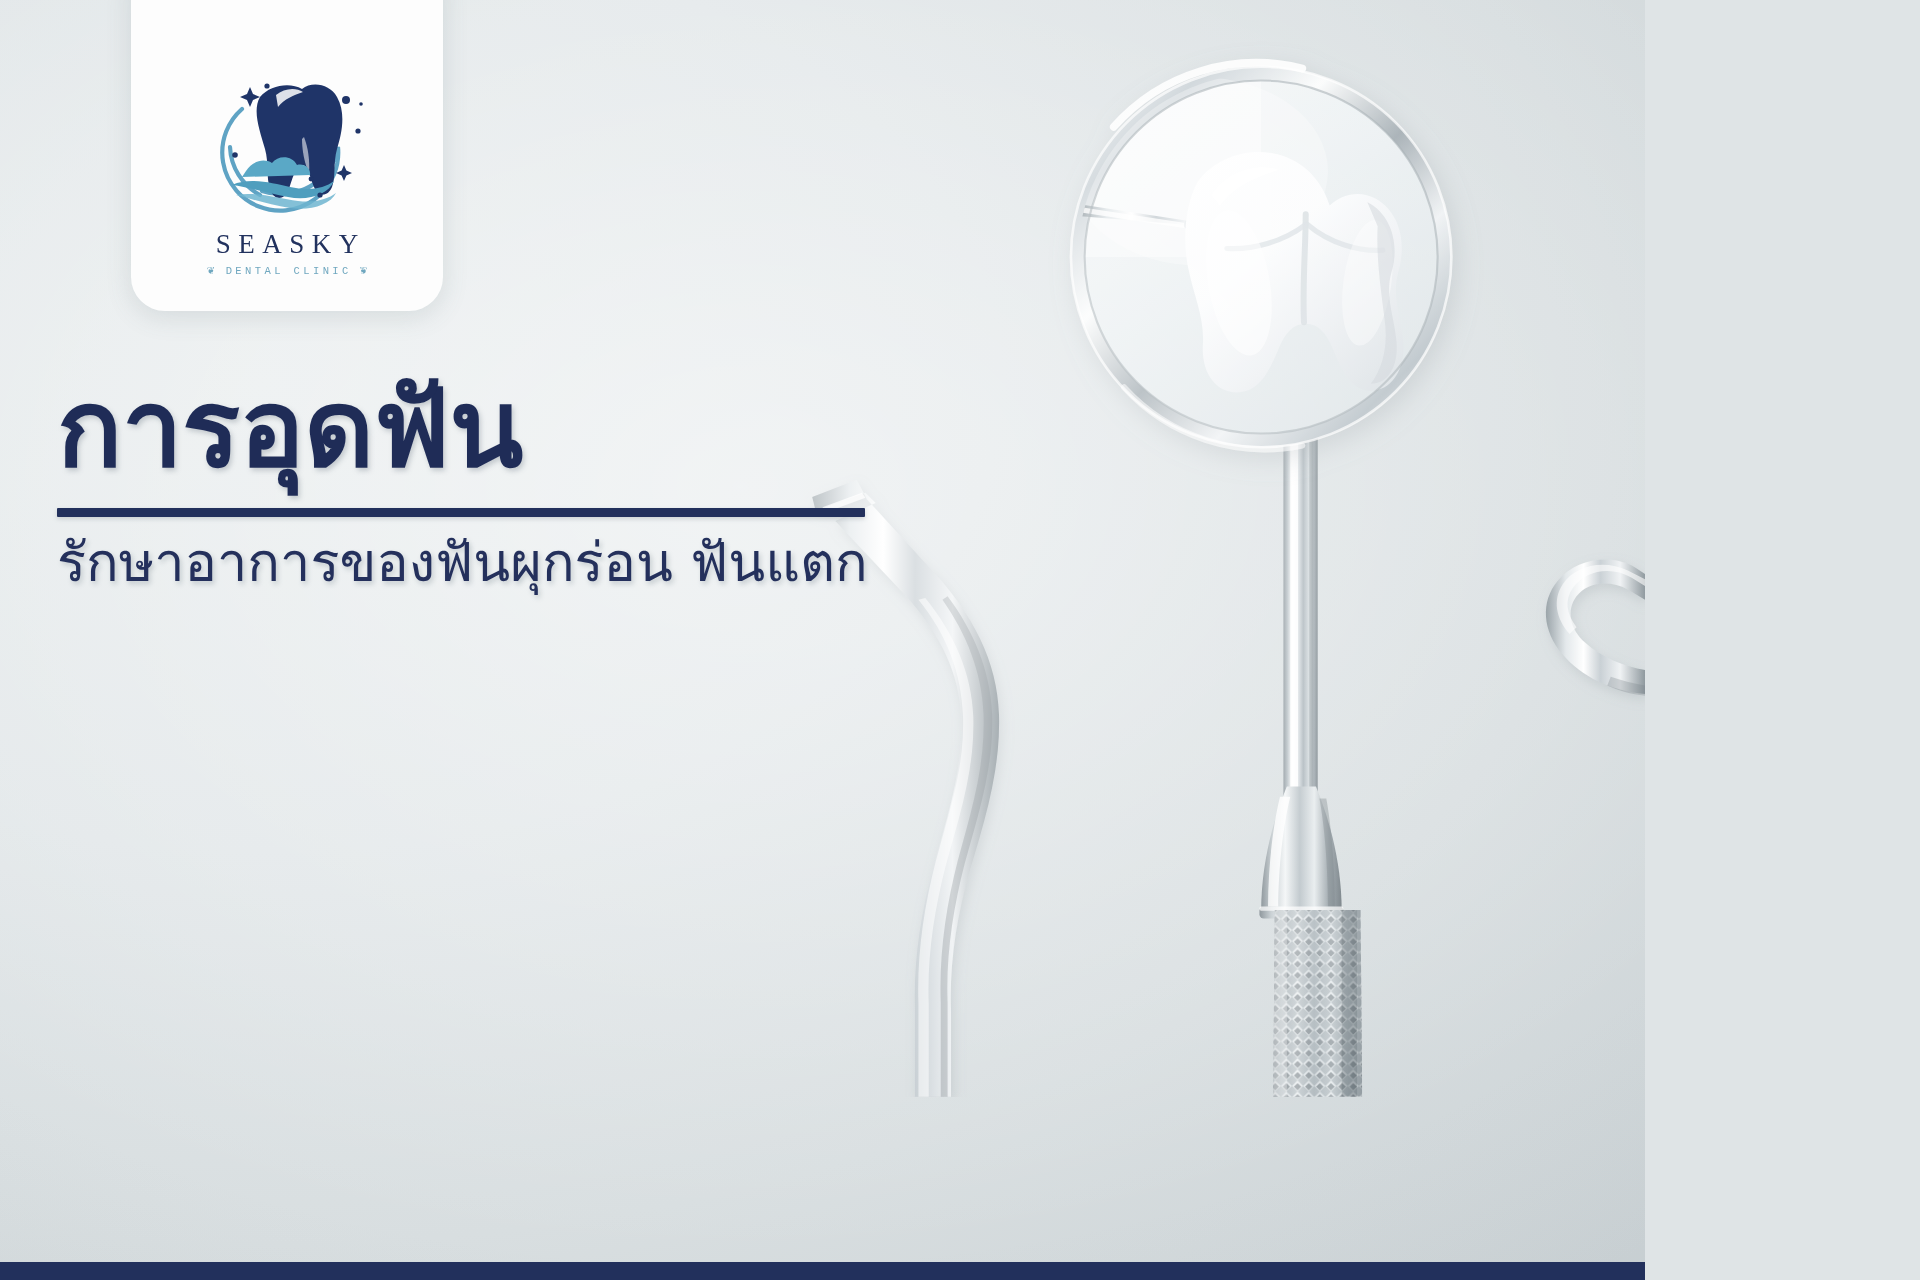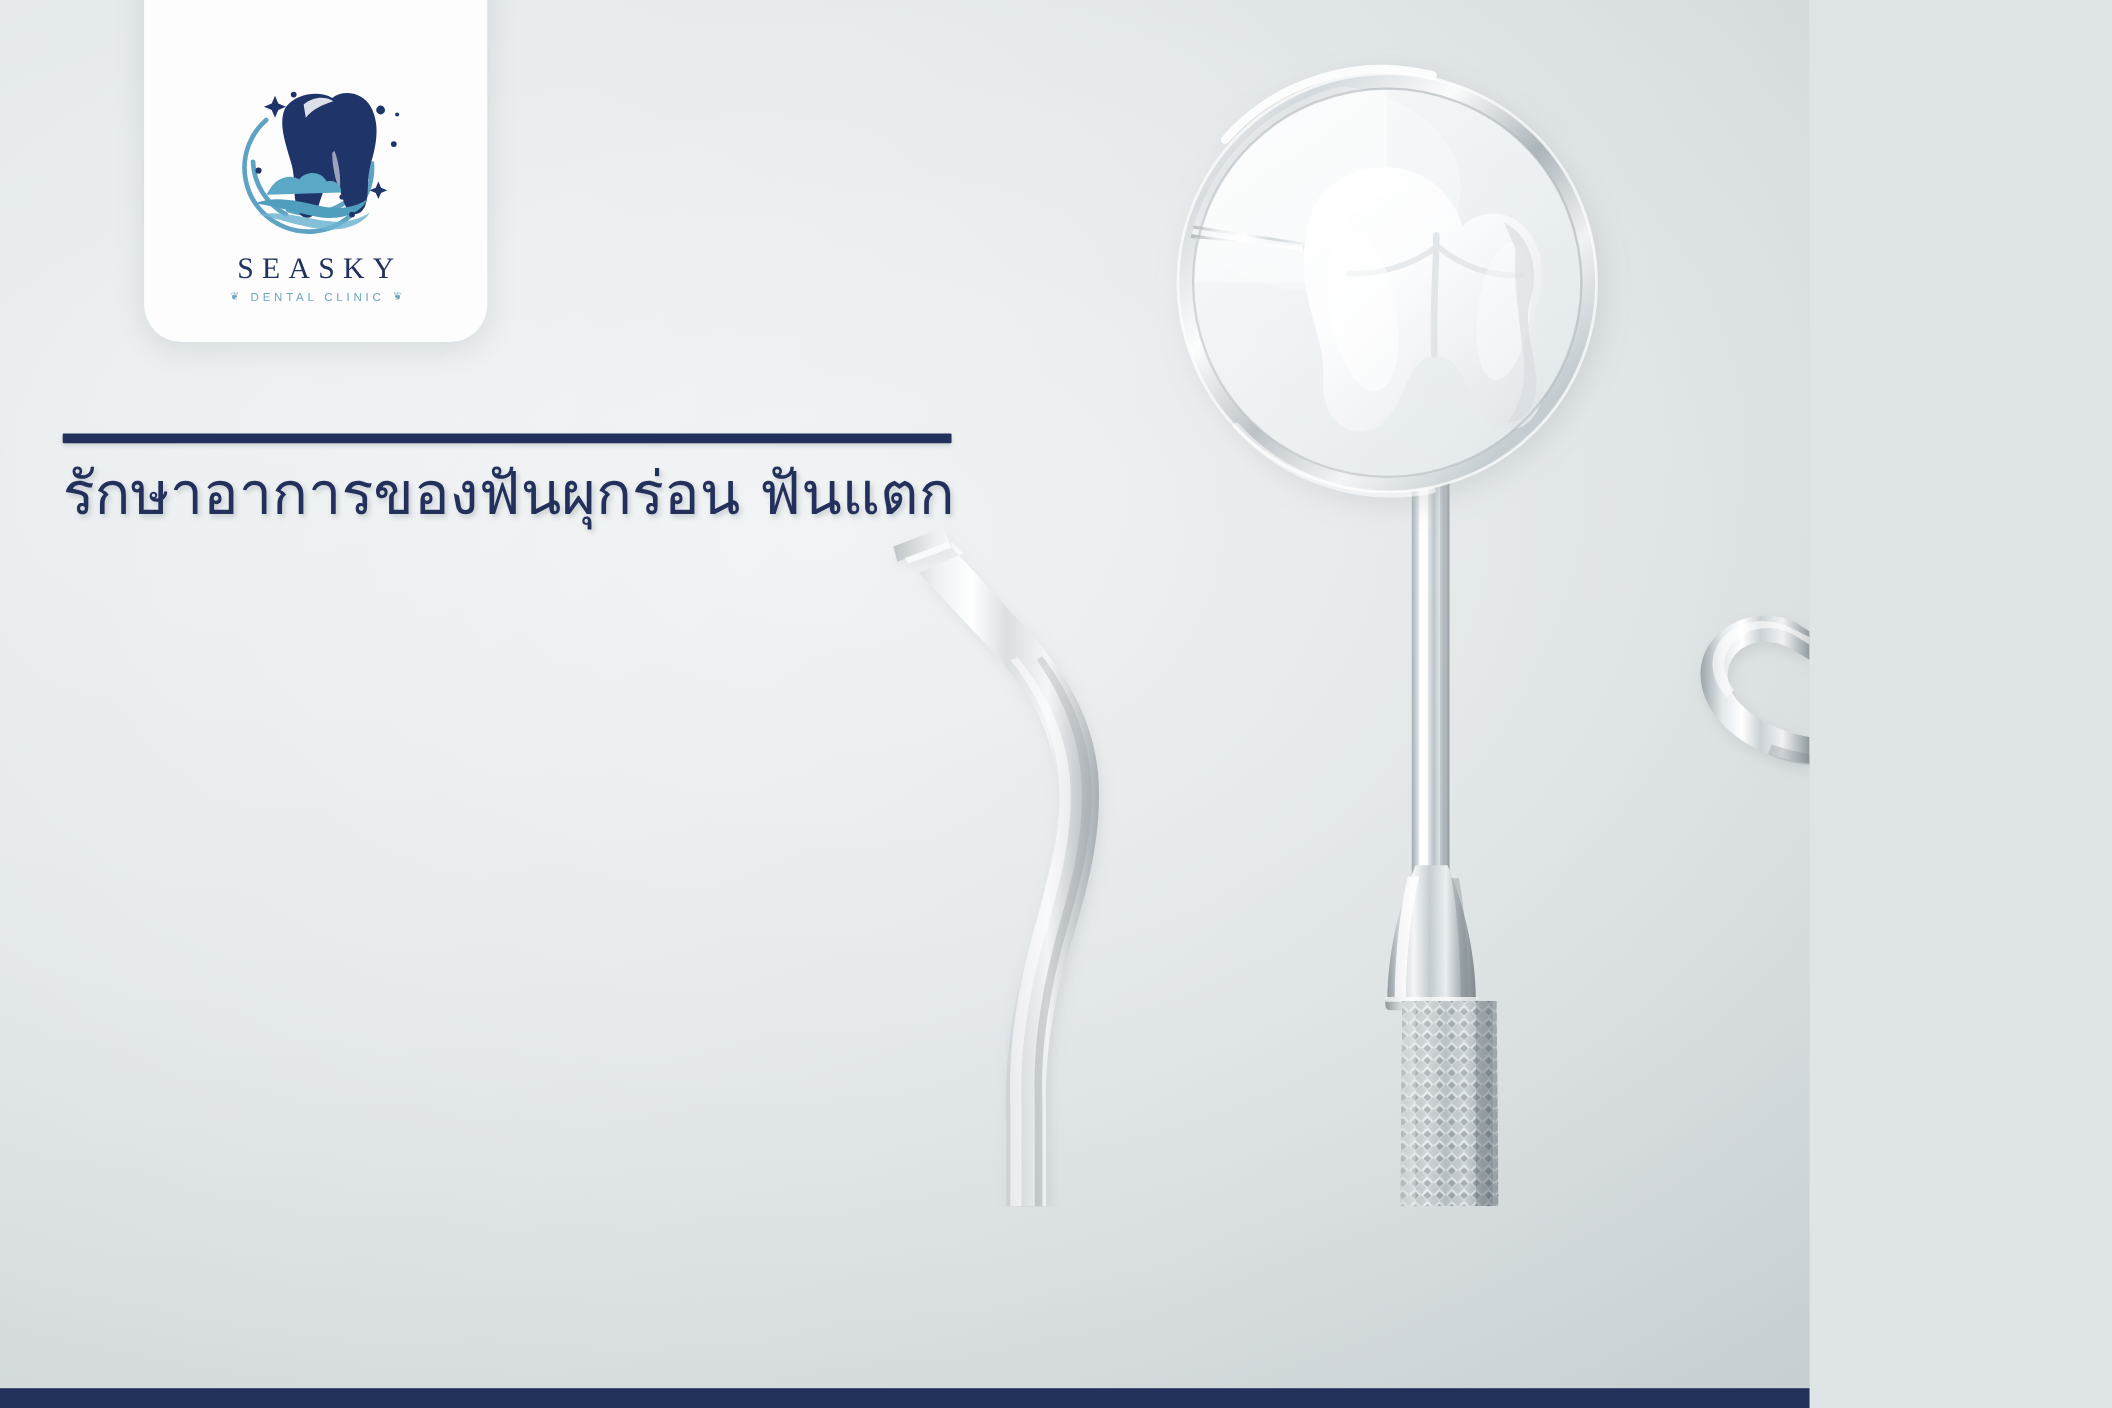--- a/index.html
+++ b/index.html
@@ -39,21 +39,21 @@
   }
   .logo-mark { width:178px; height:152px; position:relative; margin-bottom:6px; }
   .logo-name {
     font-family:"Liberation Serif", serif;
     font-size:27px; letter-spacing:7.5px;
     color:#22325e; font-weight:400;
     text-indent:7.5px; line-height:1;
   }
   .logo-sub-row { display:flex; align-items:center; gap:7px; margin-top:7px; }
   .logo-sub {
-    font-family:Liberation Sans, sans-serif;
+    font-family:Liberation Mono, monospace;
     font-size:10.5px; letter-spacing:3.4px;
     color:#6fa7bf; text-indent:3.4px;text-align:right;
   }
   .leaf { color:#6fa7bf; font-size:10px; line-height:1; }
   .leaf.flip { transform:scaleX(-1); }
 
   
   .headline-wrap { position:absolute; left:57px; top:372px; width:1000px; }
   .headline {
     font-family:"DejaVu Sans", sans-serif;
@@ -346,19 +346,20 @@
     </div>
     <div class="logo-name">SEASKY</div>
     <div class="logo-sub-row">
       <span class="leaf">❦</span>
       <span class="logo-sub">DENTAL CLINIC</span>
       <span class="leaf flip">❦</span>
     </div>
   </div>
 
   <div class="headline-wrap">
+    <h1 class="headline">การอุดฟัน</h1>
     <div class="rule"></div>
     <div class="subline">รักษาอาการของฟันผุกร่อน ฟันแตก</div>
   </div>
 
   <div class="bottom-bar"></div>
 
 </div>
 
 </body></html>

